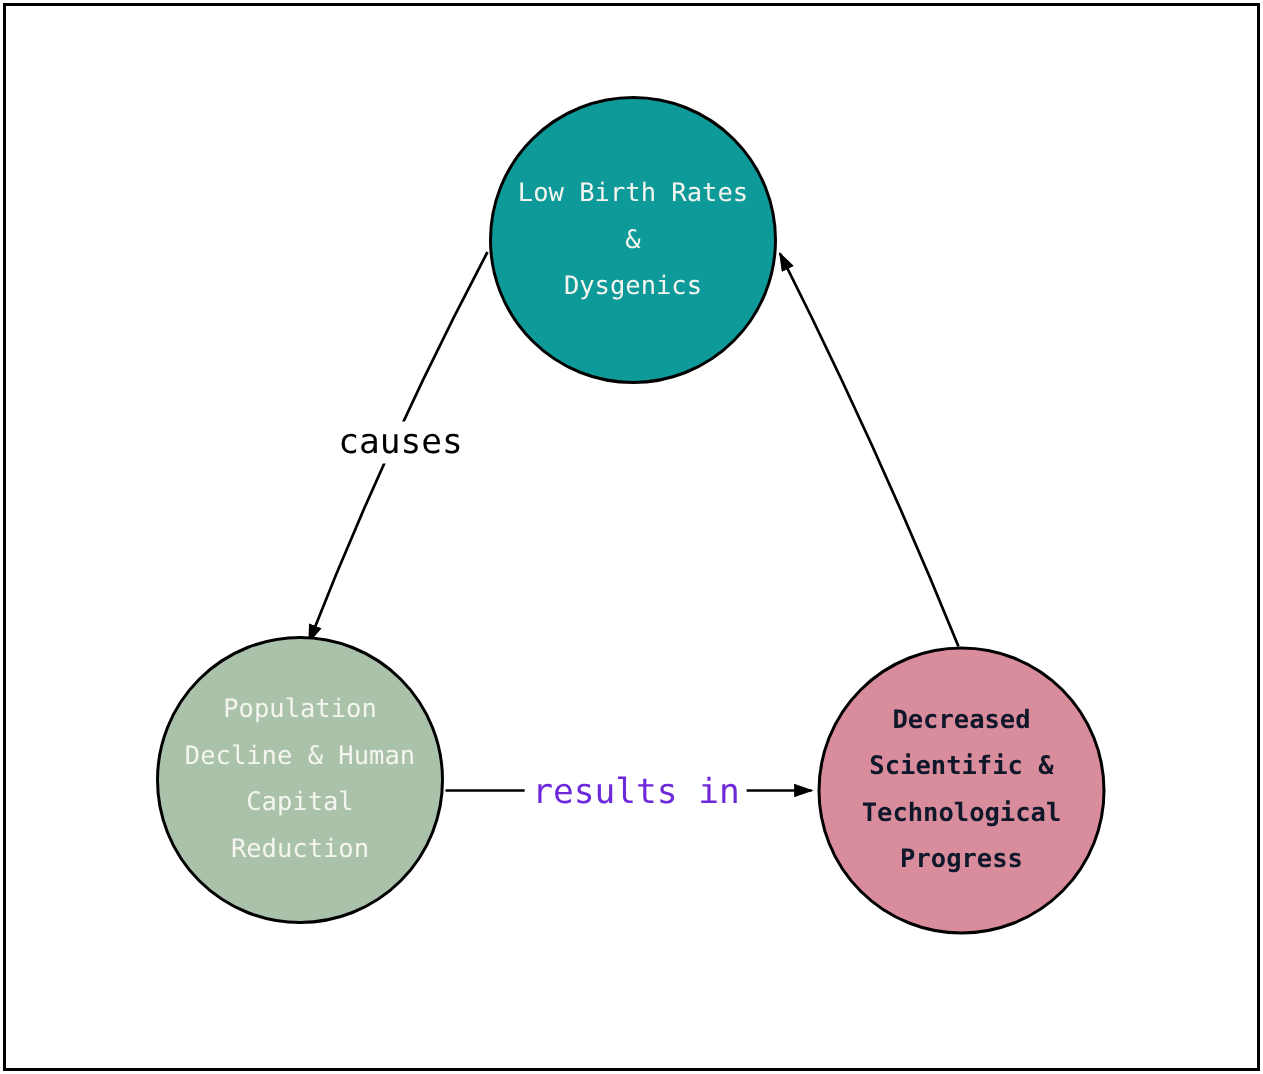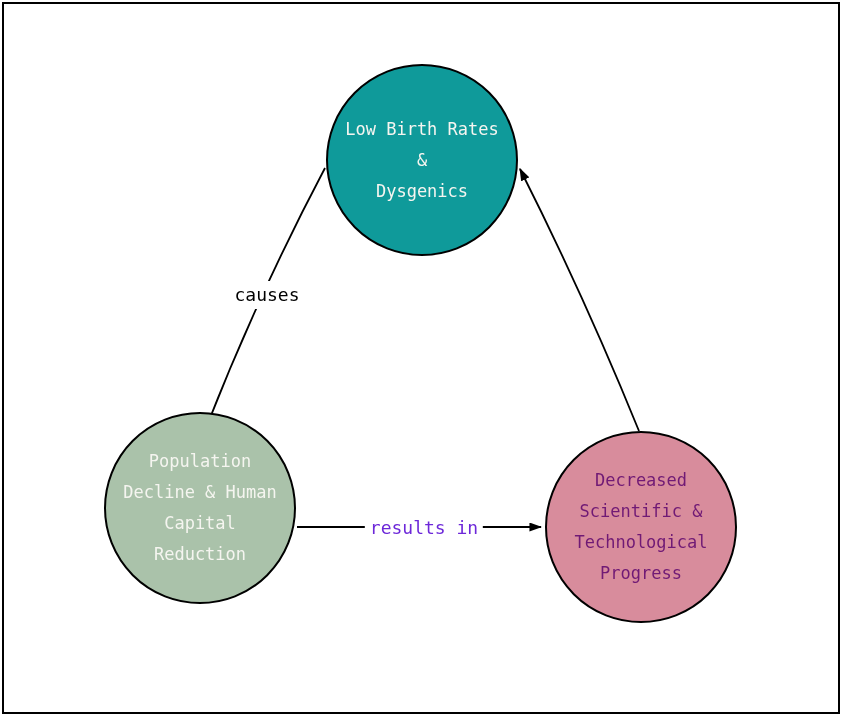--- a/index.html
+++ b/index.html
@@ -46,28 +46,28 @@
     align-items: center;
     justify-content: center;
     text-align: center;
   }
   .node .node-label {
     white-space: pre-line;
     font-size: 17px;
     line-height: 31px;
   }
   .node-top    { left: 326px; top:  64px; }
-  .node-left   { left: 104px; top: 412px; }
+  .node-left   { left: 104px; top: 424px; }
   .node-right  { left: 545px; top: 431px; }
   .edge-label {
     position: absolute;
     transform: translate(-50%, -50%);
     background: #ffffff;
     padding: 1px 5px;
-    font-size: 18px;
+    font-size: 23px;
     line-height: 26px;
     text-align: center;
     white-space: pre-line;
   }
   .edge-label-causes    { left: 267px; top: 295px; }
   .edge-label-results   { left: 424px; top: 528px; }
   .edge-label-increases { left: 585px; top: 299px; }
 </style>
 </head>
 <body>
@@ -94,21 +94,21 @@
   </div>
 
   <div class="node node-left" style="background-color: rgb(170, 194, 170);">
     <span class="node-label" style="color: rgb(245, 245, 240);">Population
 Decline &amp; Human
 Capital
 Reduction</span>
   </div>
 
   <div class="node node-right" style="background-color: rgb(216, 140, 156);">
-    <span class="node-label" style="color: #701a75;">Decreased
+    <span class="node-label" style="color: #0f172a; font-weight: bold;">Decreased
 Scientific &amp;
 Technological
 Progress</span>
   </div>
 
   <div class="edge-label edge-label-causes" style="color: rgb(0, 0, 0);">causes</div>
 
   <div class="edge-label edge-label-results" style="color: #6d28d9;">results in</div>
 
 

